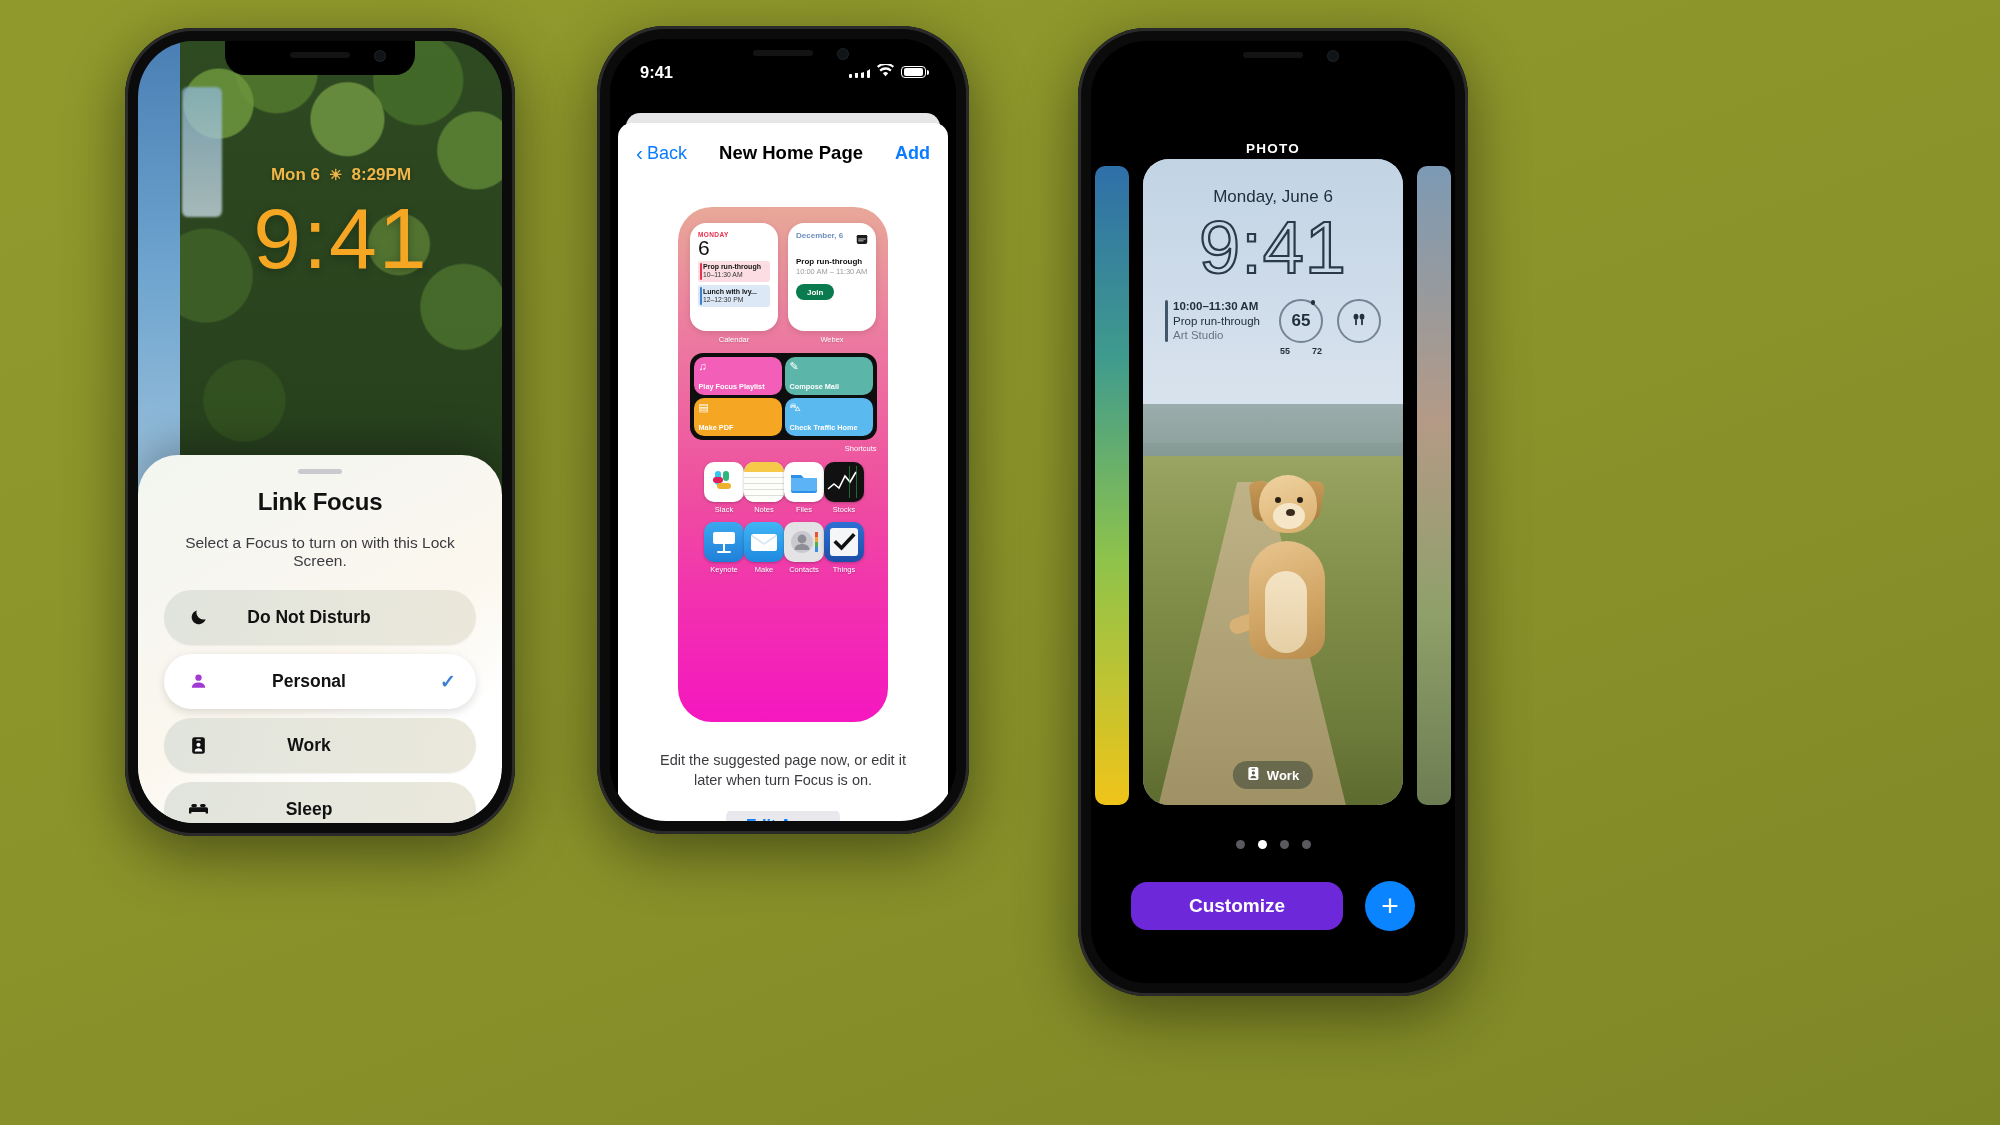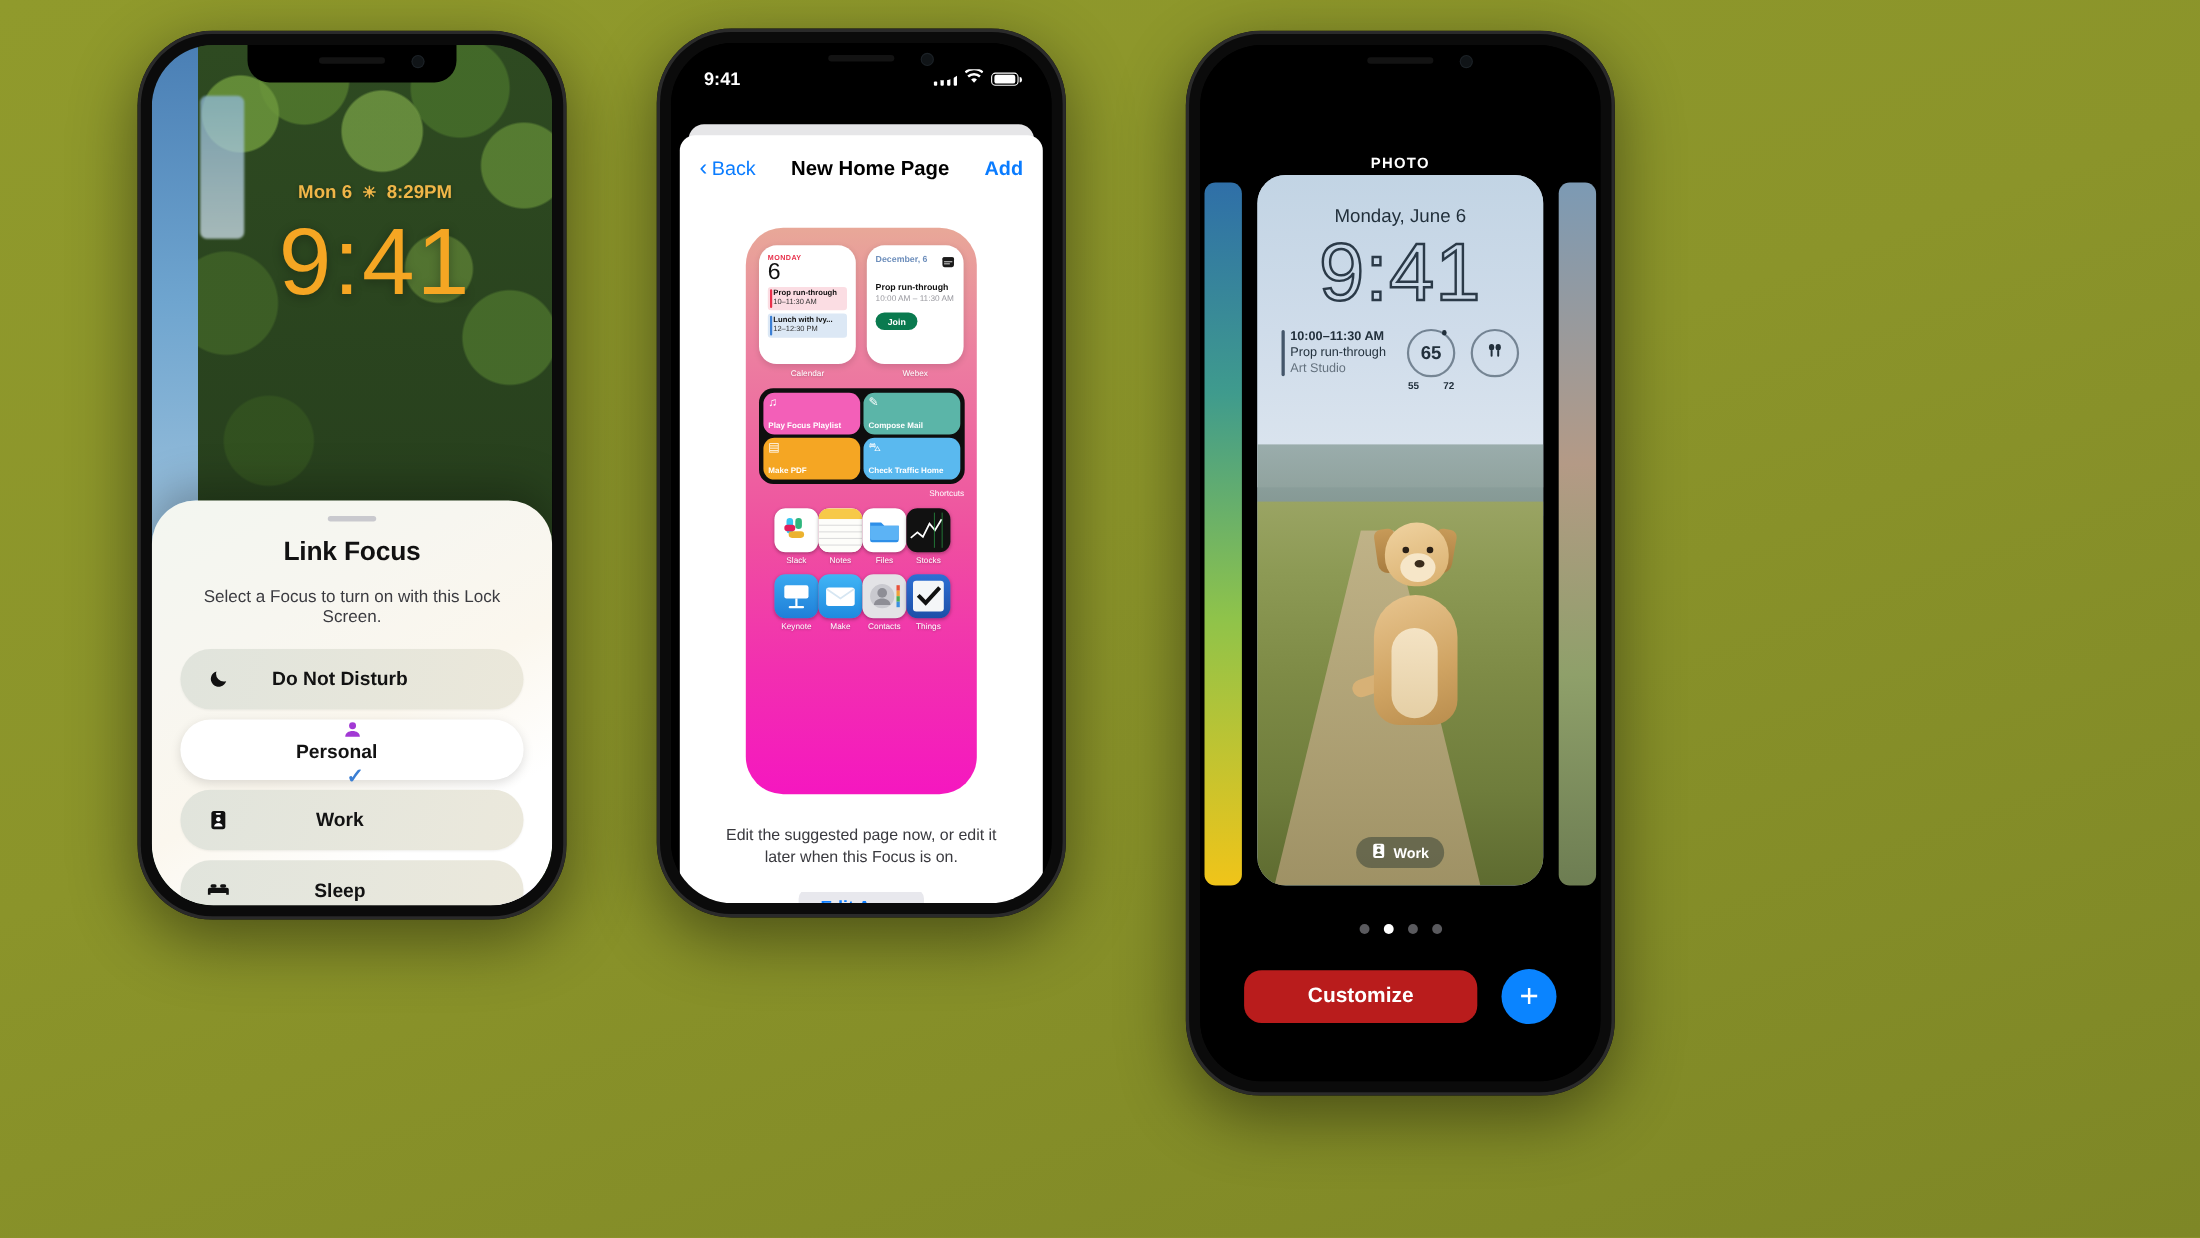--- a/index.html
+++ b/index.html
@@ -69,21 +69,21 @@
     box-shadow:0 -10px 40px rgba(0,0,0,.28); z-index:30;
     padding:14px 26px 0; }
   .grabber { width:44px; height:5px; border-radius:3px; background:#c9c9ce; margin:0 auto 14px; }
   .sheet h1 { text-align:center; font-size:24px; font-weight:700; color:#111; letter-spacing:-.2px; }
   .sheet .sub { text-align:center; font-size:15.5px; color:#3b3b40; margin-top:18px; }
   .focus-list { margin-top:20px; display:flex; flex-direction:column; gap:9px; }
   .focus-row { position:relative; height:55px; border-radius:28px; display:flex;
     align-items:center; padding:0 20px;
     background:linear-gradient(100deg, rgba(222,226,218,.9), rgba(233,230,216,.9));
     box-shadow:0 1px 2px rgba(0,0,0,.05); }
-  .focus-row.sel { background:#fff; box-shadow:0 3px 10px rgba(0,0,0,.13);flex-direction:column; }
+  .focus-row.sel { background:#fff; box-shadow:0 3px 10px rgba(0,0,0,.13); }
   .focus-row .ico { width:28px; display:flex; align-items:center; justify-content:center;
     font-size:19px; color:#111; }
   .focus-row .lbl { flex:1; text-align:center; font-size:17.5px; font-weight:600; color:#121212;
     margin-left:-28px; }
   .focus-row .chk { width:22px; font-size:19px; color:#3b7fd4; font-weight:700; text-align:right; }
   .focus-settings { text-align:center; margin-top:22px; font-size:15.5px; color:#4a4a4f; }
   .focus-settings .chev { color:#8b8b90; margin-left:5px; font-size:14px; }
 
   
   #p2 { left:597px; top:26px; width:372px; height:808px; }
@@ -220,21 +220,21 @@
 
   .focus-pill { position:absolute; bottom:16px; left:50%; transform:translateX(-50%);
     background:rgba(88,92,70,.78); color:#fff; border-radius:16px; padding:5px 14px;
     display:flex; align-items:center; gap:7px; font-size:13px; font-weight:600; }
   .dots { position:absolute; left:0; right:0; bottom:134px; display:flex;
     justify-content:center; gap:13px; }
   .dots i { width:9px; height:9px; border-radius:50%; background:#5a5a5e; display:block; }
   .dots i.on { background:#fff; }
   .ls-actions { position:absolute; left:0; right:0; bottom:52px; display:flex;
     align-items:center; justify-content:center; gap:22px; }
-  .customize { background:#b91c1c; color:#fff; font-size:19px; font-weight:600;
+  .customize { background:#6d28d9; color:#fff; font-size:19px; font-weight:600;
     border-radius:16px; padding:13px 58px; }
   .plus { width:50px; height:50px; border-radius:50%; background:#0a84ff; color:#fff;
     font-size:30px; font-weight:300; display:flex; align-items:center; justify-content:center;
     line-height:1; }
 </style>
 </head>
 <body>
 
 <div class="stage">
 
@@ -523,21 +523,21 @@
                       <rect x="6" y="6" width="28" height="28" rx="3" fill="#f4f6f8"></rect>
                       <path fill="none" stroke="#111" stroke-width="3.6" stroke-linecap="square" d="M12 20.5l5.5 5.5L29 13.5"></path>
                     </svg>
                 </div>
                 <div class="nm">Things</div>
               </div>
             </div>
           </div>
 
           <div class="hp-foot">
-            <p>Edit the suggested page now, or edit it later when this Focus is on.</p>
+            <p>Edit the suggested page now, or edit it later when turn Focus is on.</p>
             <span class="edit-apps">Edit Apps</span>
           </div>
         </div>
 
         <div class="notch">
           <div class="speaker"></div>
           <div class="cam"></div>
         </div>
         <div class="homebar"></div>
       </div>

